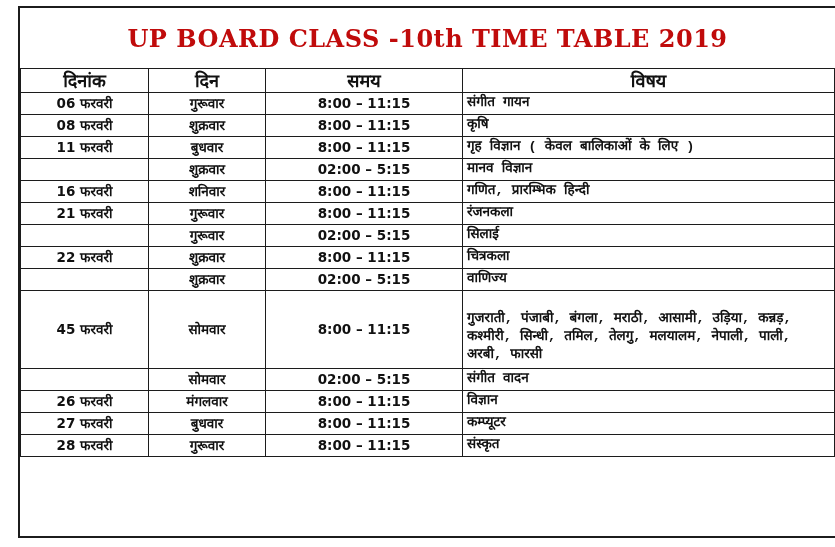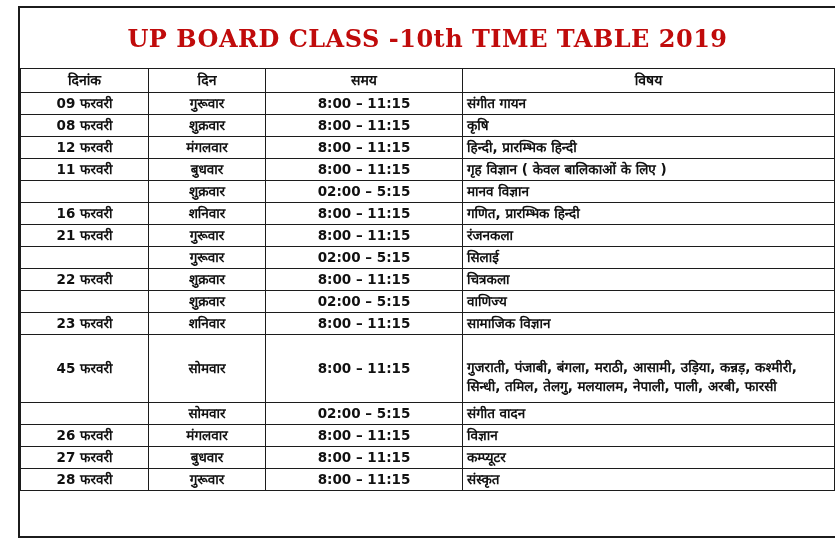--- a/index.html
+++ b/index.html
@@ -57,29 +57,30 @@
     font-size: 13.5px;
     font-weight: 600;
     color: #111111;
     line-height: 1.2;
     overflow: hidden;
     box-sizing: border-box;
   }
   table.timetable thead tr { height: 24px; }
   table.timetable th {
     font-weight: 700;
-    font-size: 14px;
+    font-size: 18px;
   }
   table.timetable tbody tr { height: 22px; }
   table.timetable tbody tr.tall { height: 68px; }
   td.c-date, td.c-day, td.c-time { text-align: center; }
   td.c-subject {
     text-align: left;
     padding-left: 8px;
     padding-right: 10px;
+    font-family: Liberation Mono, monospace;
   }
   tr.tall td.c-subject {
     padding-top: 19px;
     padding-bottom: 3px;
     line-height: 1.35;
   }
 </style>
 </head>
 <body>
 
@@ -100,36 +101,30 @@
       <thead>
         <tr>
           <th>दिनांक</th>
           <th>दिन</th>
           <th>समय</th>
           <th>विषय</th>
         </tr>
       </thead>
       <tbody>
         <tr>
-          <td class="c-date">09 फरवरी</td>
+          <td class="c-date">06 फरवरी</td>
           <td class="c-day">गुरूवार</td>
           <td class="c-time">8:00 – 11:15</td>
           <td class="c-subject">संगीत गायन</td>
         </tr>
         <tr>
           <td class="c-date">08 फरवरी</td>
           <td class="c-day">शुक्रवार</td>
           <td class="c-time">8:00 – 11:15</td>
           <td class="c-subject">कृषि</td>
-        </tr>
-        <tr>
-          <td class="c-date">12 फरवरी</td>
-          <td class="c-day">मंगलवार</td>
-          <td class="c-time">8:00 – 11:15</td>
-          <td class="c-subject">हिन्दी, प्रारम्भिक हिन्दी</td>
         </tr>
         <tr>
           <td class="c-date">11 फरवरी</td>
           <td class="c-day">बुधवार</td>
           <td class="c-time">8:00 – 11:15</td>
           <td class="c-subject">गृह विज्ञान ( केवल बालिकाओं के लिए )</td>
         </tr>
         <tr>
           <td class="c-date"></td>
           <td class="c-day">शुक्रवार</td>
@@ -158,26 +153,20 @@
           <td class="c-date">22 फरवरी</td>
           <td class="c-day">शुक्रवार</td>
           <td class="c-time">8:00 – 11:15</td>
           <td class="c-subject">चित्रकला</td>
         </tr>
         <tr>
           <td class="c-date"></td>
           <td class="c-day">शुक्रवार</td>
           <td class="c-time">02:00 – 5:15</td>
           <td class="c-subject">वाणिज्य</td>
-        </tr>
-        <tr>
-          <td class="c-date">23 फरवरी</td>
-          <td class="c-day">शनिवार</td>
-          <td class="c-time">8:00 – 11:15</td>
-          <td class="c-subject">सामाजिक विज्ञान</td>
         </tr>
         <tr class="tall">
           <td class="c-date">45 फरवरी</td>
           <td class="c-day">सोमवार</td>
           <td class="c-time">8:00 – 11:15</td>
           <td class="c-subject">गुजराती, पंजाबी, बंगला, मराठी, आसामी, उड़िया, कन्नड़, कश्मीरी, सिन्धी, तमिल, तेलगु, मलयालम, नेपाली, पाली, अरबी, फारसी</td>
         </tr>
         <tr>
           <td class="c-date"></td>
           <td class="c-day">सोमवार</td>

